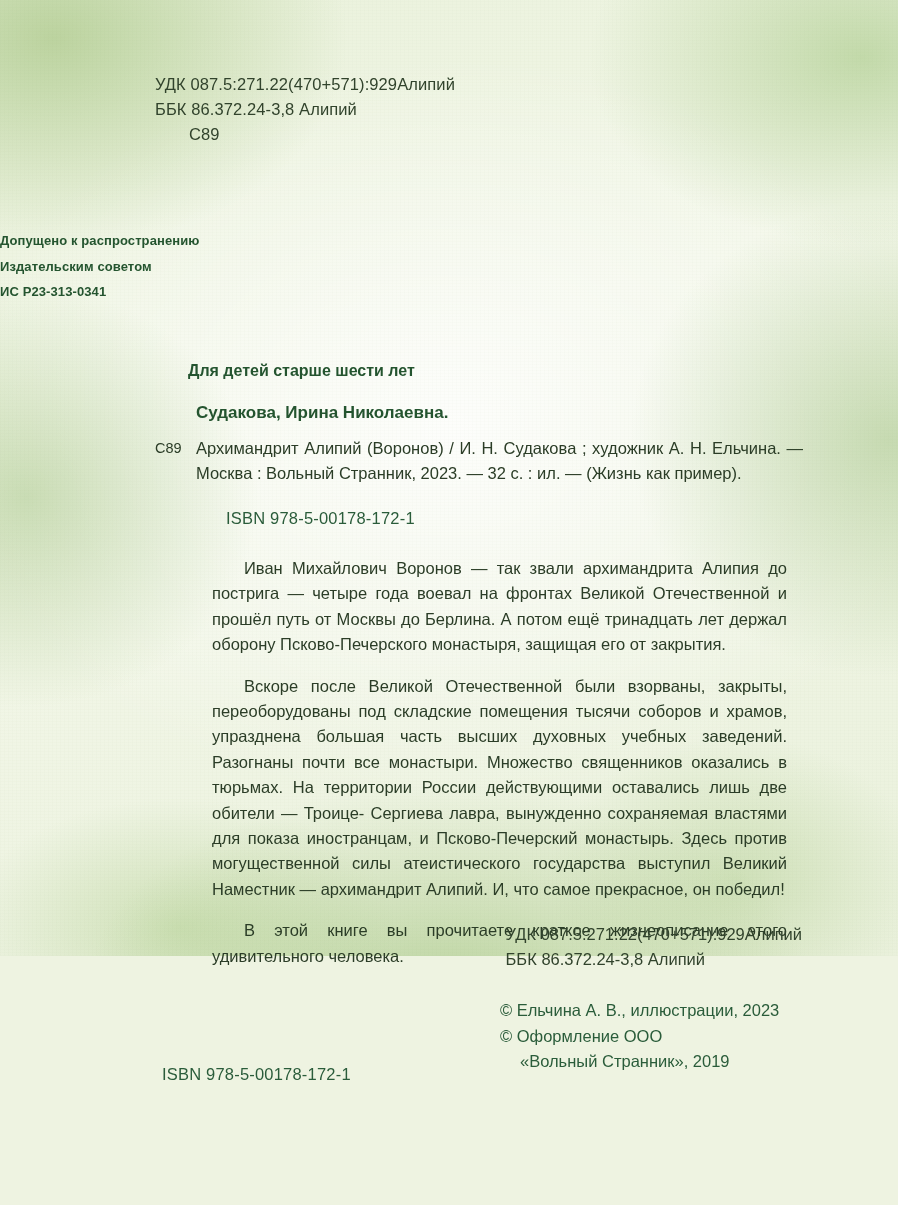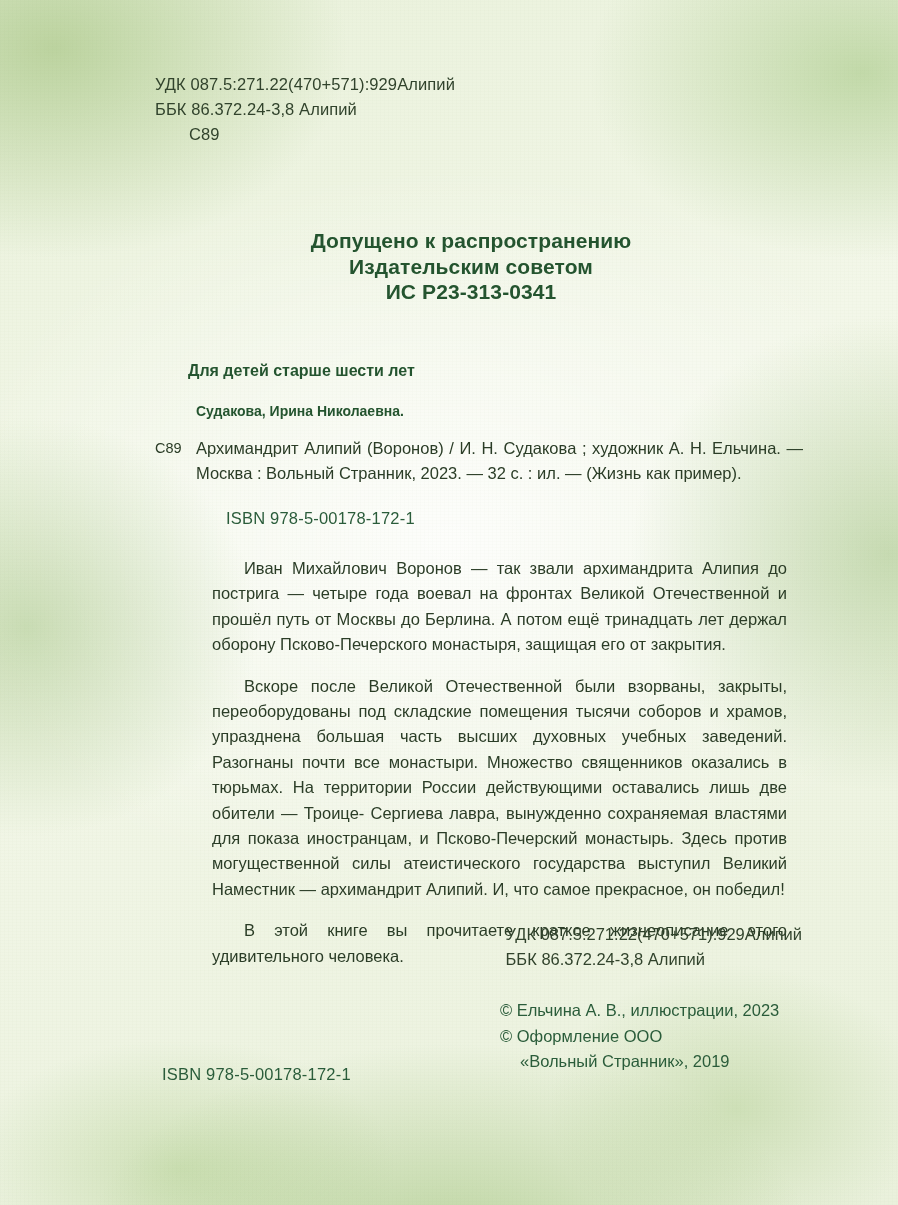--- a/index.html
+++ b/index.html
@@ -11,21 +11,21 @@
     height: 1205px;
     font-family: "Liberation Sans", sans-serif;
     background: #eef3e1;
     overflow: hidden;
   }
 
   
   .page {
     position: relative;
     width: 898px;
-    height: 1205px;
+    height: 956px;
     box-sizing: border-box;
     background-color: #eff4e3;
     background-image:
       radial-gradient(ellipse 420px 300px at 6% 4%, rgba(150,186,110,0.55), rgba(150,186,110,0) 70%),
       radial-gradient(ellipse 380px 260px at 96% 6%, rgba(150,190,112,0.50), rgba(150,190,112,0) 72%),
       radial-gradient(ellipse 330px 300px at 3% 52%, rgba(143,182,105,0.42), rgba(143,182,105,0) 70%),
       radial-gradient(ellipse 360px 330px at 99% 46%, rgba(140,180,104,0.42), rgba(140,180,104,0) 72%),
       radial-gradient(ellipse 520px 300px at 50% 104%, rgba(148,187,108,0.55), rgba(148,187,108,0) 70%),
       radial-gradient(ellipse 300px 180px at 20% 97%, rgba(160,196,120,0.40), rgba(160,196,120,0) 72%),
       radial-gradient(ellipse 260px 200px at 82% 92%, rgba(152,190,112,0.35), rgba(152,190,112,0) 72%),
@@ -58,44 +58,42 @@
     color: #31432c;
     letter-spacing: .1px;
   }
   .udk-top .indent-c89 { padding-left: 34px; display: block; }
 
   .approval {
     position: absolute;
     left: 0;
     right: 0;
     top: 228px;
-    text-align: center;
     font-weight: bold;
-    font-size: 21px;
+    font-size: 13px;
     line-height: 25.5px;
     color: #24542f;
     letter-spacing: .1px;
-    margin-left: 44px;
   }
 
   .for-children {
     position: absolute;
     left: 188px;
     top: 362px;
     font-weight: bold;
     font-size: 16px;
     color: #24542f;
   }
 
   .author {
     position: absolute;
     left: 196px;
     top: 403px;
     font-weight: bold;
-    font-size: 14px;
+    font-size: 17px;
     color: #24542f;
   }
 
   .biblio {
     position: absolute;
     left: 155px;
     top: 436px;
     width: 648px;
     font-size: 16.5px;
     line-height: 24.5px;

